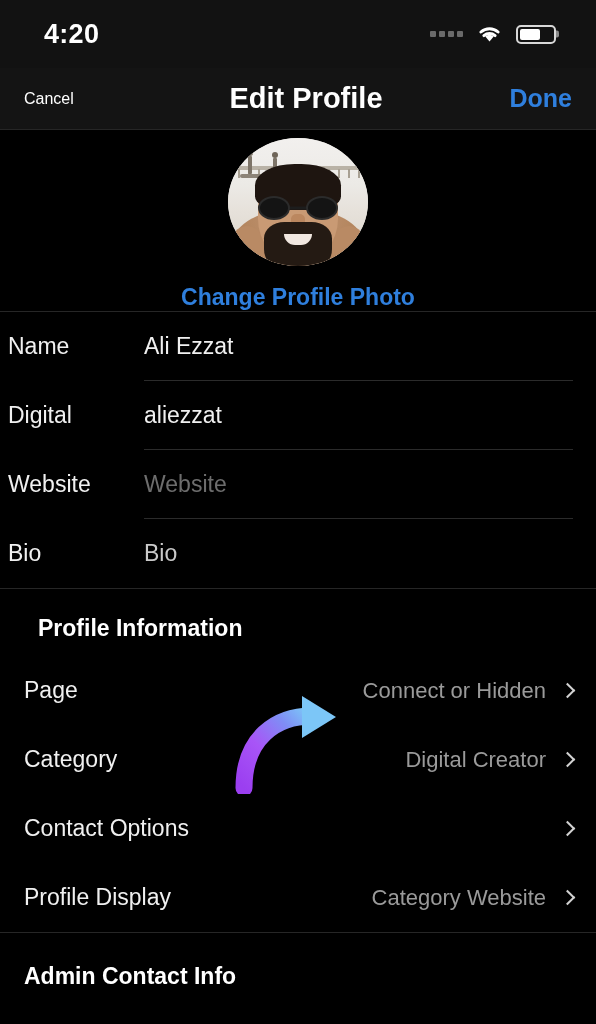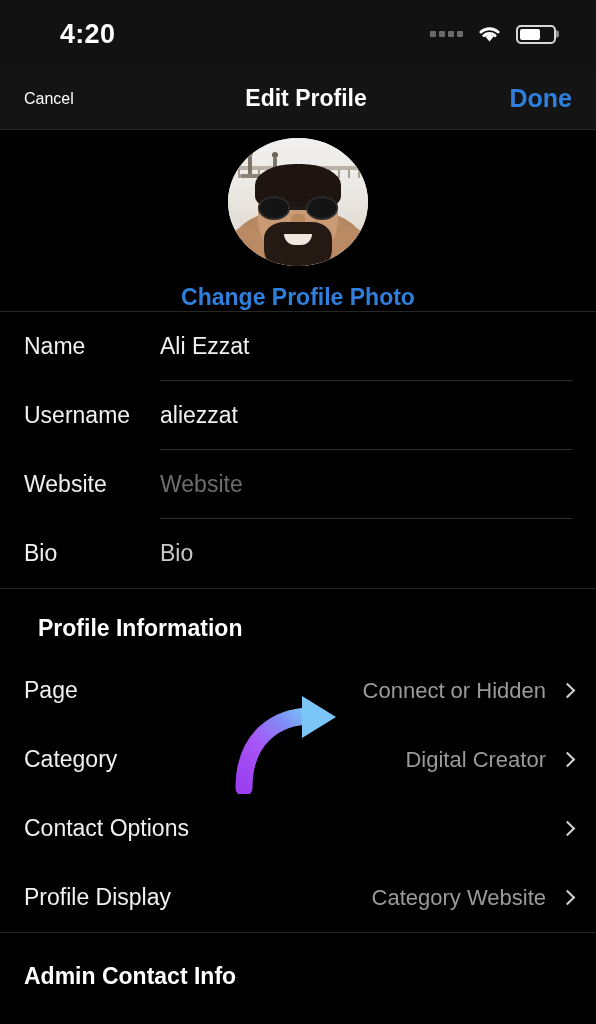--- a/index.html
+++ b/index.html
@@ -26,21 +26,21 @@
     flex-direction: column;
   }
 
   
   .status-bar {
     height: 68px;
     background: #121212;
     display: flex;
     align-items: center;
     justify-content: space-between;
-    padding: 0 40px 0 60px;
+    padding: 0 40px 0 44px;
     flex: 0 0 auto;
   }
 
   .status-time {
     font-size: 27px;
     font-weight: bold;
     letter-spacing: 0.3px;
     color: #ffffff;
   }
 
@@ -105,21 +105,21 @@
   .nav-cancel {
     font-size: 16px;
     color: #ffffff;
     cursor: pointer;
     z-index: 2;
   }
   .nav-title {
     position: absolute;
     left: 0; right: 0;
     text-align: center;
-    font-size: 23px;
+    font-size: 29px;
     font-weight: bold;
     color: #ffffff;
     pointer-events: none;
     padding-left: 16px;
   }
   .nav-done {
     margin-left: auto;
     font-size: 25px;
     font-weight: bold;
     color: #2f7fdd;
@@ -283,21 +283,21 @@
   
   .form-section {
     background: #000000;
     border-bottom: 1px solid #262626;
     flex: 0 0 auto;
   }
   .field-row {
     display: flex;
     align-items: center;
     height: 69px;
-    padding-left: 24px;
+    padding-left: 8px;
     cursor: text;
   }
   .field-label {
     width: 136px;
     flex: 0 0 136px;
     font-size: 23px;
     color: #f0f0f0;
   }
   .field-value-wrap {
     flex: 1;
@@ -436,21 +436,21 @@
   <div class="form-section">
 
     <div class="field-row">
       <div class="field-label">Name</div>
       <div class="field-value-wrap">
         <div class="field-value">Ali Ezzat</div>
       </div>
     </div>
 
     <div class="field-row">
-      <div class="field-label">Username</div>
+      <div class="field-label">Digital</div>
       <div class="field-value-wrap">
         <div class="field-value">aliezzat</div>
       </div>
     </div>
 
     <div class="field-row">
       <div class="field-label">Website</div>
       <div class="field-value-wrap">
         <div class="field-value placeholder">Website</div>
       </div>

